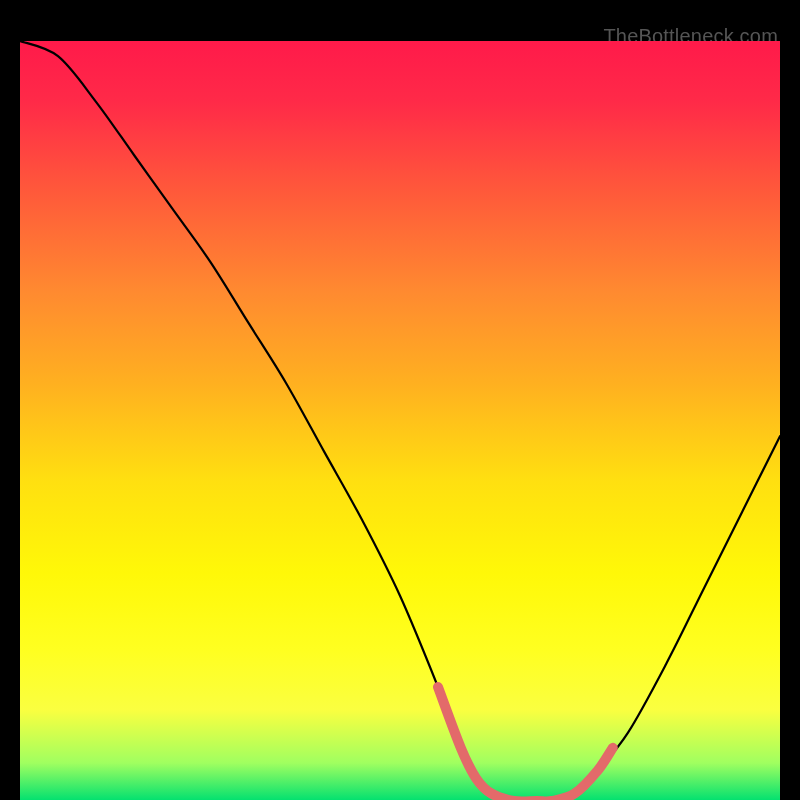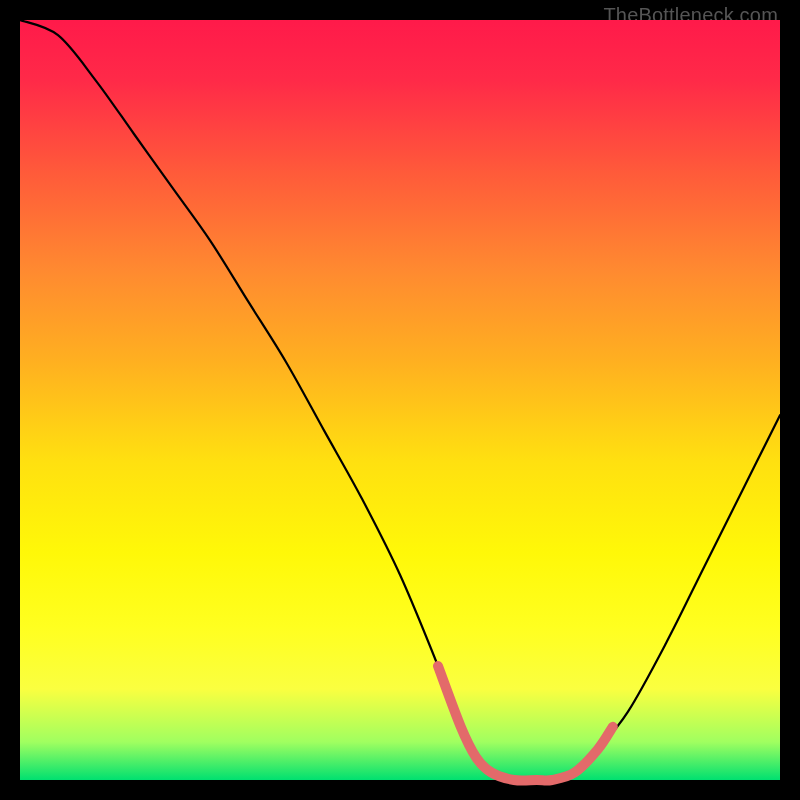--- a/index.html
+++ b/index.html
@@ -8,20 +8,21 @@
     width: 800px;
     height: 800px;
     background: #000;
     overflow: hidden;
     font-family: Arial, sans-serif;
   }
   .chart-container {
     position: relative;
     width: 800px;
     height: 685px;
+    margin-top: 21px;
   }
   .plot-area {
     position: absolute;
     left: 20px;
     top: 20px;
     width: 760px;
     height: 760px;
     background: linear-gradient(to bottom,
       #ff1a4a 0%,
       #ff2a48 8%,

